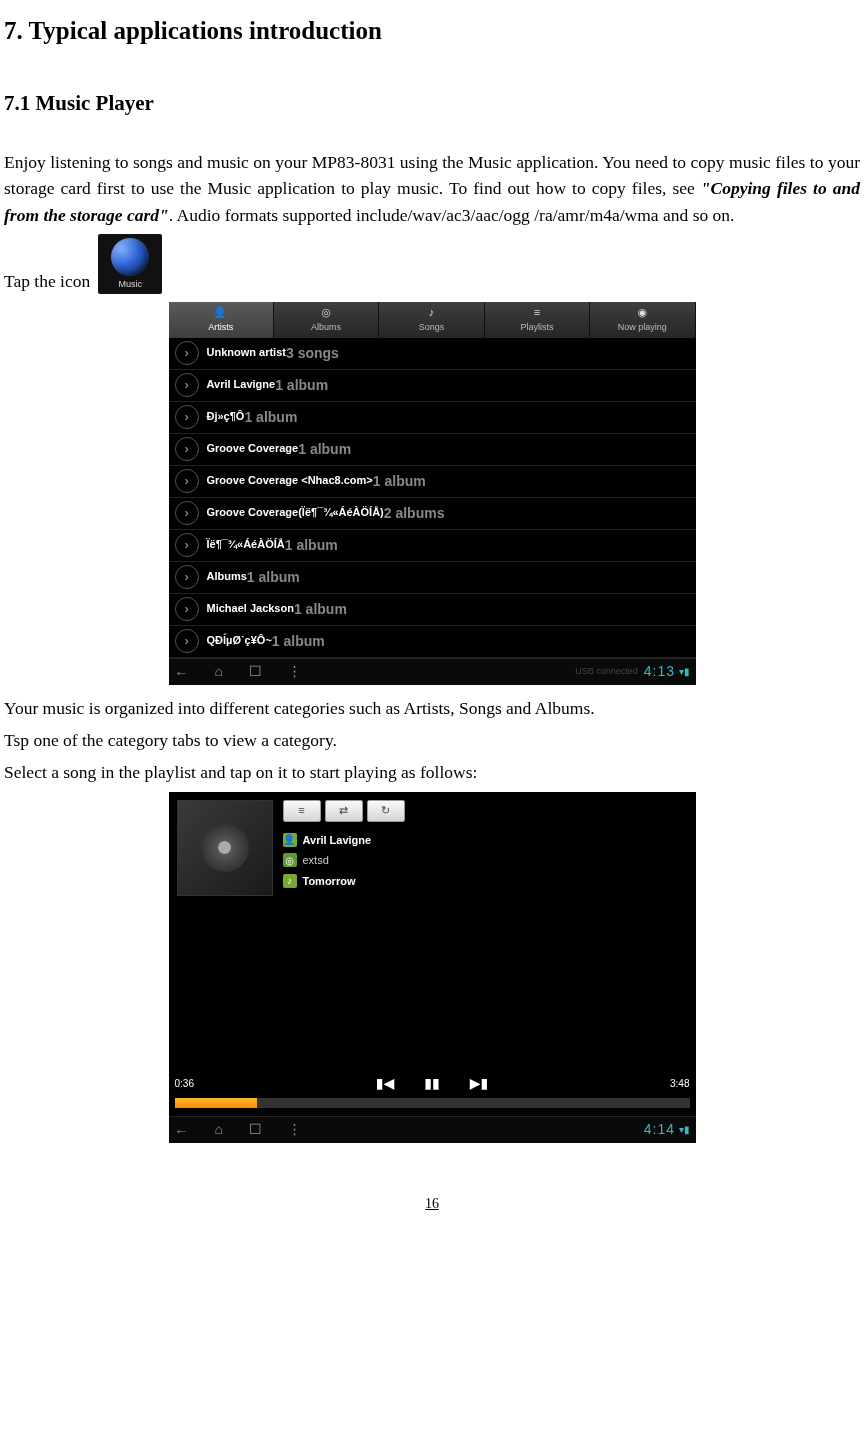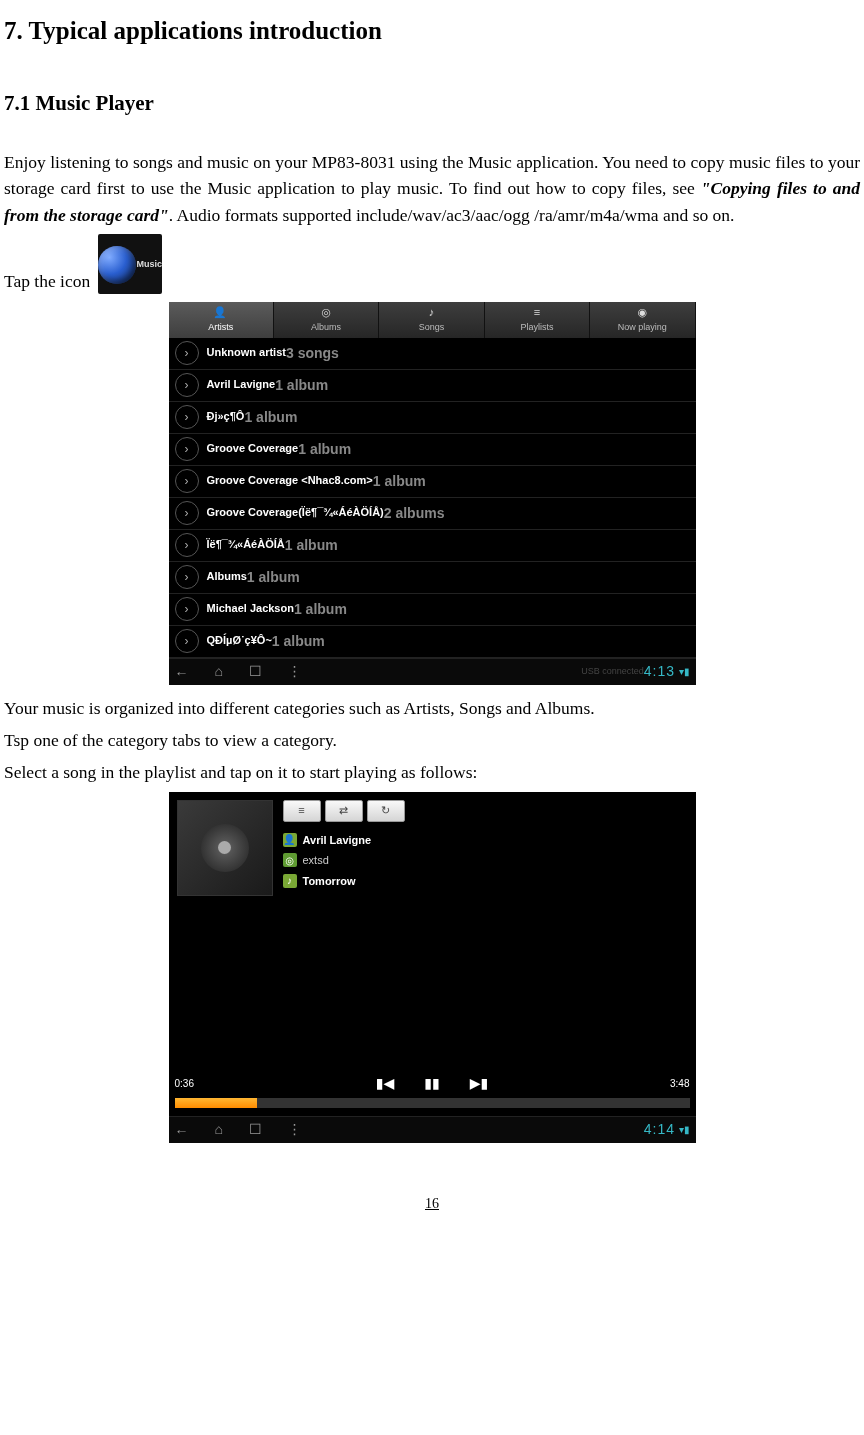--- a/index.html
+++ b/index.html
@@ -35,25 +35,25 @@
       display: flex;
       align-items: flex-end;
       gap: 8px;
       margin: 6px 0 8px 0;
     }
     .music-icon {
       width: 64px;
       height: 60px;
       background: #111;
       display: flex;
+      flex-direction: column;
       align-items: center;
       justify-content: center;
       border-radius: 2px;
       position: relative;
-      font-weight: bold;
     }
     .music-icon-circle {
       width: 38px;
       height: 38px;
       border-radius: 50%;
       background: radial-gradient(circle at 30% 30%, #7eaaff, #2a5fd0 45%, #12295a);
       box-shadow: inset -3px -3px 6px rgba(0,0,0,0.5), inset 3px 3px 6px rgba(255,255,255,0.2);
       margin-top: 2px;
     }
     .music-icon-label {
@@ -155,20 +155,21 @@
     .nav-icons {
       display: flex;
       gap: 26px;
     }
     .nav-spacer {
       flex: 1;
     }
     .nav-usb {
       font-size: 9px;
       color: #444;
+      margin-right: 6px;
       text-align: center;
     }
     .nav-clock {
       color: #36b8c6;
       font-size: 14px;
       letter-spacing: 1px;
       margin-right: 4px;
     }
     .nav-status {
       color: #36b8c6;

